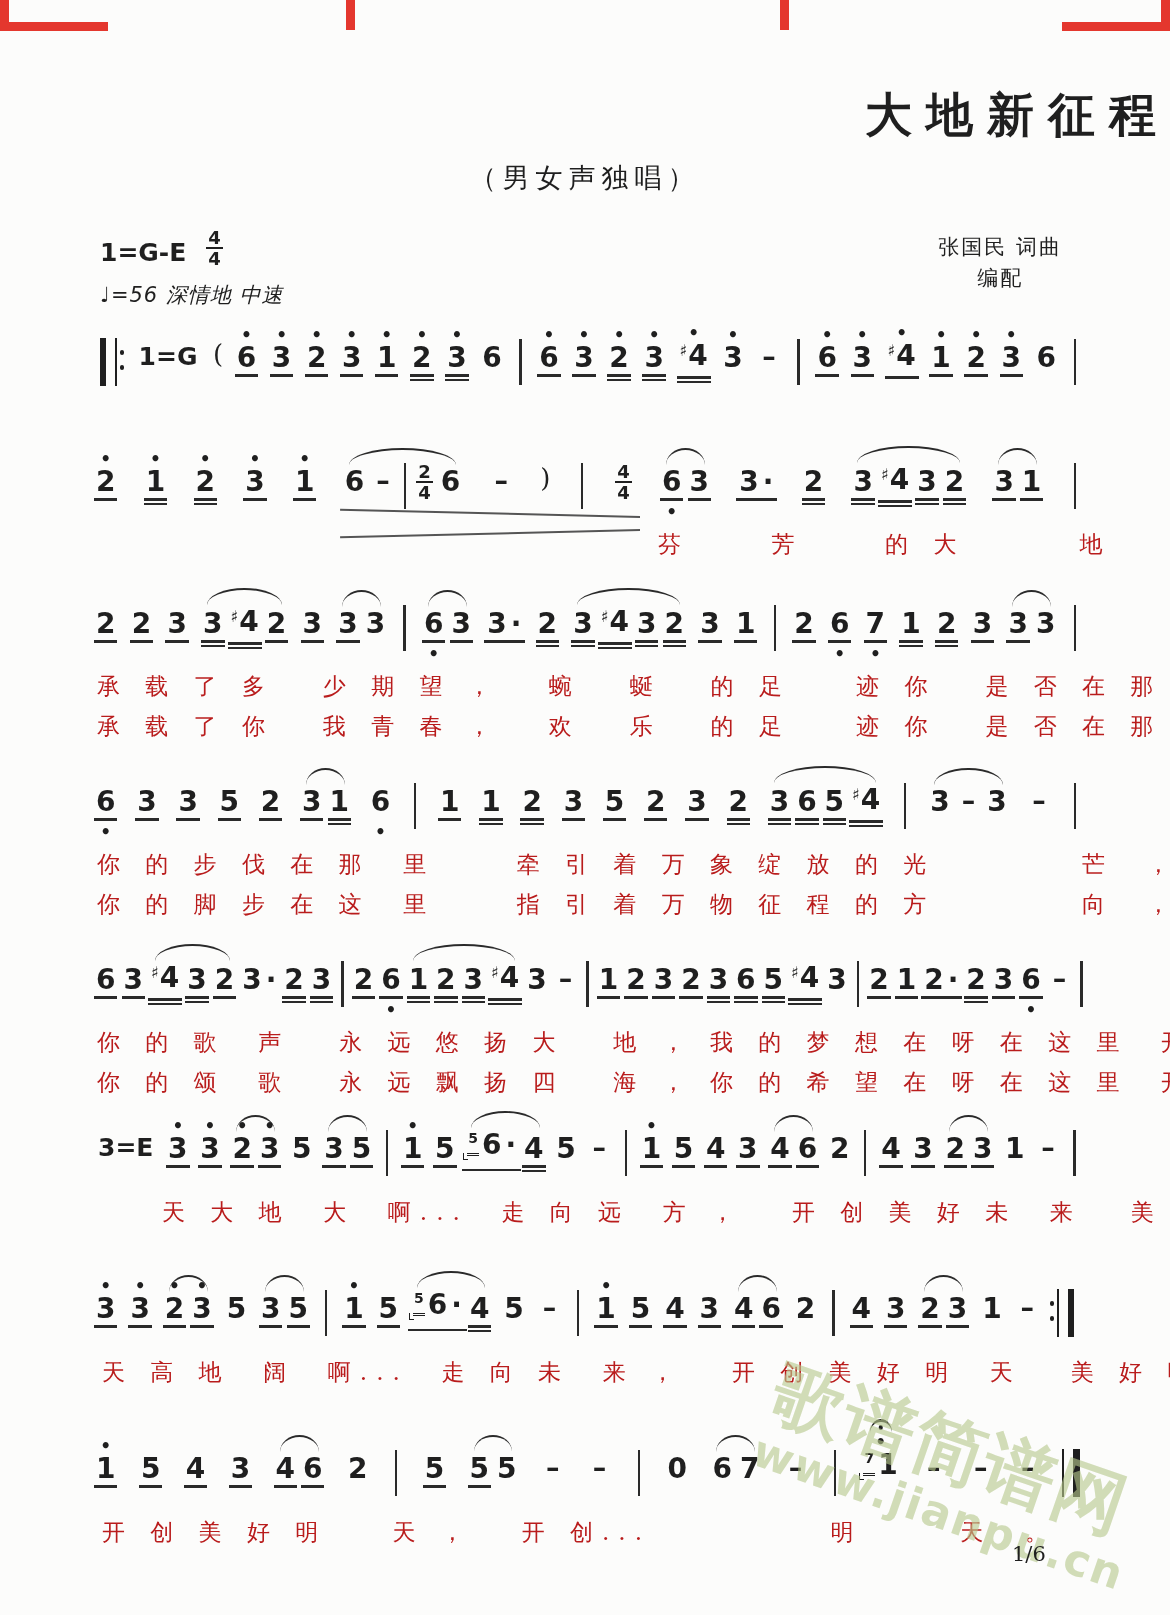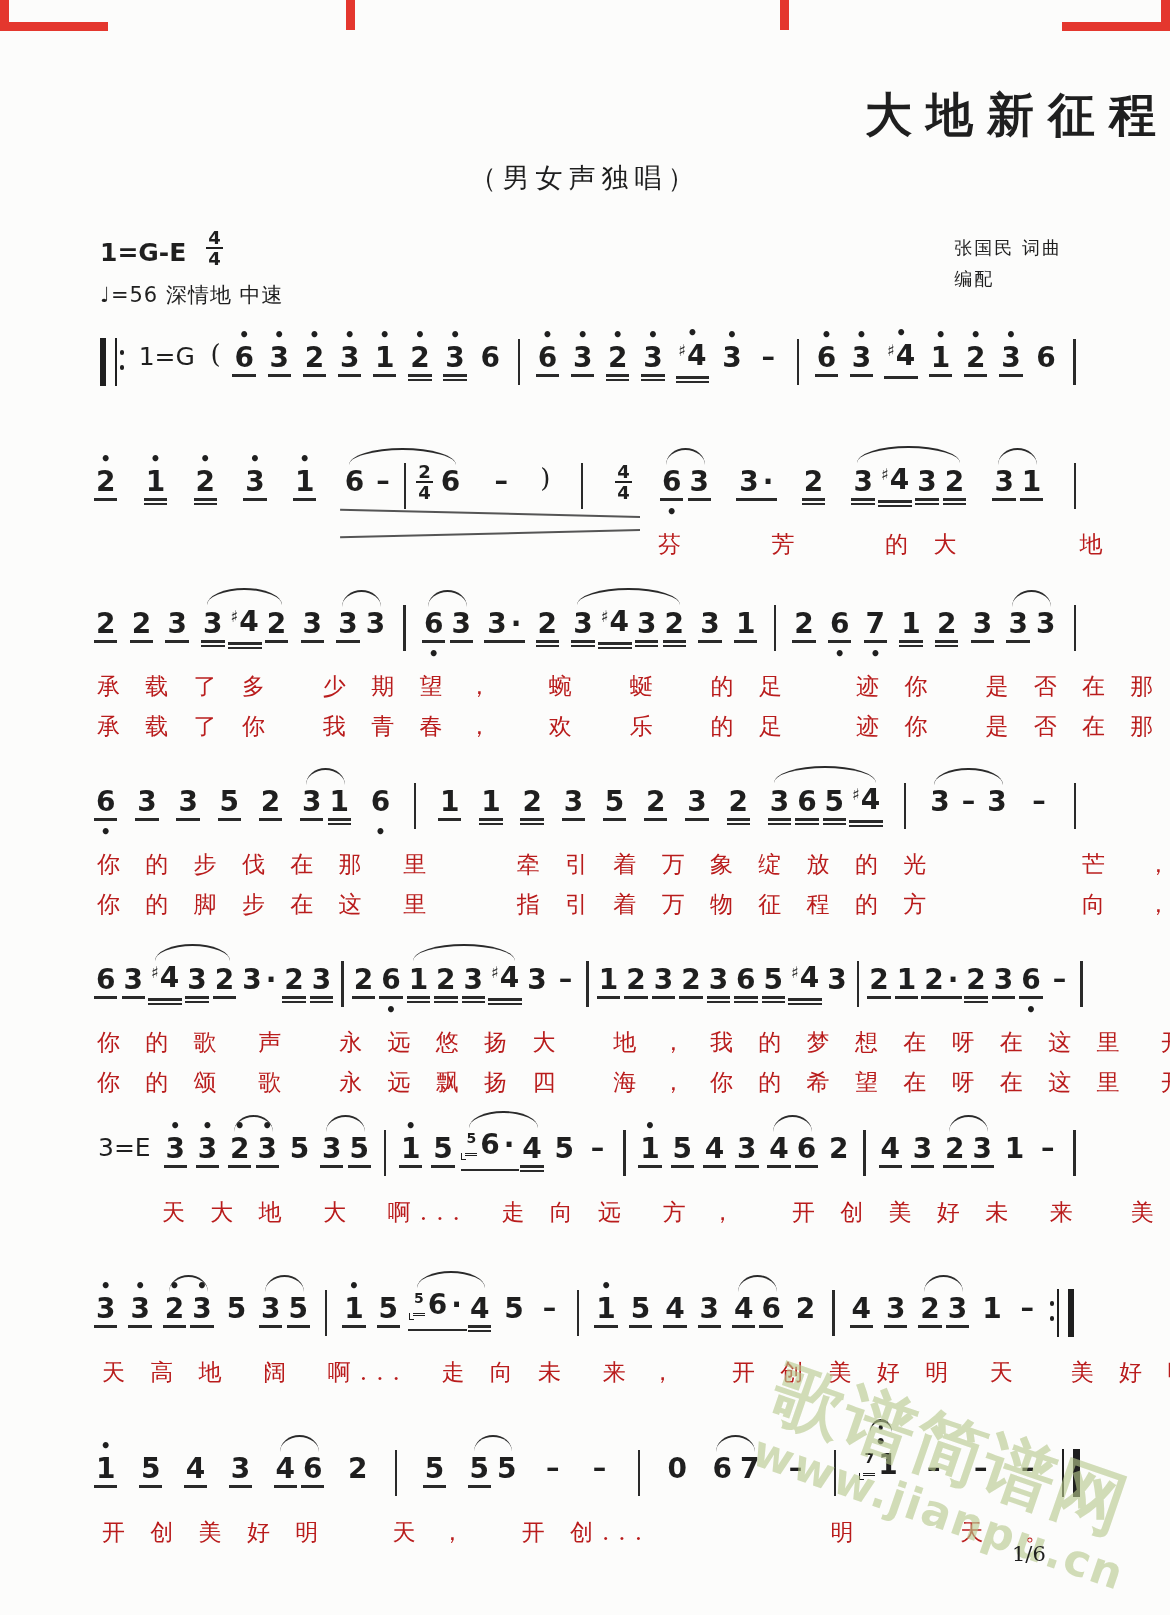--- a/index.html
+++ b/index.html
@@ -14,23 +14,23 @@
   .crop-tr-h{right:0;top:22px;width:108px;height:9px;}
   .crop-tr-v{right:0;top:0;width:9px;height:31px;}
 
   .title{position:absolute;left:0;top:84px;width:100%;text-align:right;
          font-family:"DejaVu Serif",serif;font-size:47px;letter-spacing:14px;font-weight:600;}
   .subtitle{position:absolute;left:0;top:160px;width:100%;text-align:center;
          font-family:"DejaVu Serif",serif;font-size:27px;letter-spacing:6px;}
   .keyrow{position:absolute;left:100px;top:232px;display:flex;align-items:center;
           font-weight:bold;font-size:25px;gap:12px;}
   .keyrow .ts{margin-left:8px;}
-  .tempo{position:absolute;left:100px;top:281px;font-size:21px;letter-spacing:1px;}
-  .credits{position:absolute;right:108px;top:232px;text-align:left;
-           font-family:"DejaVu Serif",serif;font-size:18px;line-height:31px;letter-spacing:2px;}
+  .tempo{position:absolute;left:100px;top:281px;font-size:21px;letter-spacing:1px;font-style:italic;}
+  .credits{position:absolute;right:108px;top:232px;text-align:center;
+           font-family:"DejaVu Serif",serif;font-size:21px;line-height:31px;letter-spacing:2px;}
 
   #score{position:absolute;left:92px;top:326px;width:990px;}
   .sline{position:relative;}
   .notesrow{display:flex;align-items:center;justify-content:space-between;min-height:72px;}
   .note{display:inline-flex;flex-direction:column;align-items:center;margin:0 4px;position:relative;}
   .slot{display:block;}
   .slot.hi{height:14px;font-size:17px;line-height:12px;font-weight:bold;text-align:center;}
   .num{font-weight:bold;font-size:28px;line-height:30px;display:inline-flex;align-items:baseline;white-space:nowrap;}
   .sharp{font-size:16px;position:relative;top:-9px;margin-right:1px;}
   .aug{margin-left:4px;}
@@ -42,21 +42,21 @@
   .ul-line{display:block;height:2.5px;background:#2a2a2a;width:120%;margin-top:1.8px;}
   .slot.lo{height:13px;font-size:17px;line-height:10px;font-weight:bold;text-align:center;}
   .bar{width:2.4px;height:46px;background:#2a2a2a;margin:0 6px;flex:none;}
   .dash{font-size:27px;font-weight:bold;margin:0 8px;line-height:1;position:relative;top:-6px;}
   .slur{display:inline-flex;align-items:center;position:relative;}
   .slur::before{content:'';position:absolute;top:-5px;left:8px;right:8px;height:15px;
         border-top:2.6px solid #2a2a2a;border-radius:50% 50% 0 0 / 100% 100% 0 0;}
   .ts{display:inline-flex;flex-direction:column;align-items:center;font-weight:bold;
       font-size:18px;line-height:19px;margin:0 4px;flex:none;position:relative;top:-4px;}
   .ts .tsn{border-bottom:2.4px solid #1f1f1f;padding:0 2px;}
-  .lbl{font-weight:normal;font-size:25px;margin:16px 6px;position:relative;top:-6px;white-space:nowrap;}
+  .lbl{font-weight:bold;font-size:25px;margin:16px 6px;position:relative;top:-6px;white-space:nowrap;}
   .paren{font-size:26px;margin:0 2px;position:relative;top:-8px;font-family:"DejaVu Serif",serif;}
   .rbar{position:relative;height:48px;flex:none;margin:0 8px;}
   .rs{width:9px;border-left:6px solid #1f1f1f;border-right:2.4px solid #1f1f1f;}
   .rs::after{content:'';position:absolute;right:-9px;top:12px;width:4.5px;height:4.5px;
       border-radius:50%;background:#1f1f1f;box-shadow:0 15px 0 #1f1f1f;}
   .re{width:9px;border-right:6px solid #1f1f1f;border-left:2.4px solid #1f1f1f;}
   .re::after{content:'';position:absolute;left:-9px;top:12px;width:4.5px;height:4.5px;
       border-radius:50%;background:#1f1f1f;box-shadow:0 15px 0 #1f1f1f;}
   .fbar{width:9px;height:48px;border-right:7px solid #1f1f1f;border-left:2.4px solid #1f1f1f;flex:none;margin:0 2px;}
   .fermata{position:absolute;top:-17px;left:50%;transform:translateX(-50%);width:22px;height:11px;

